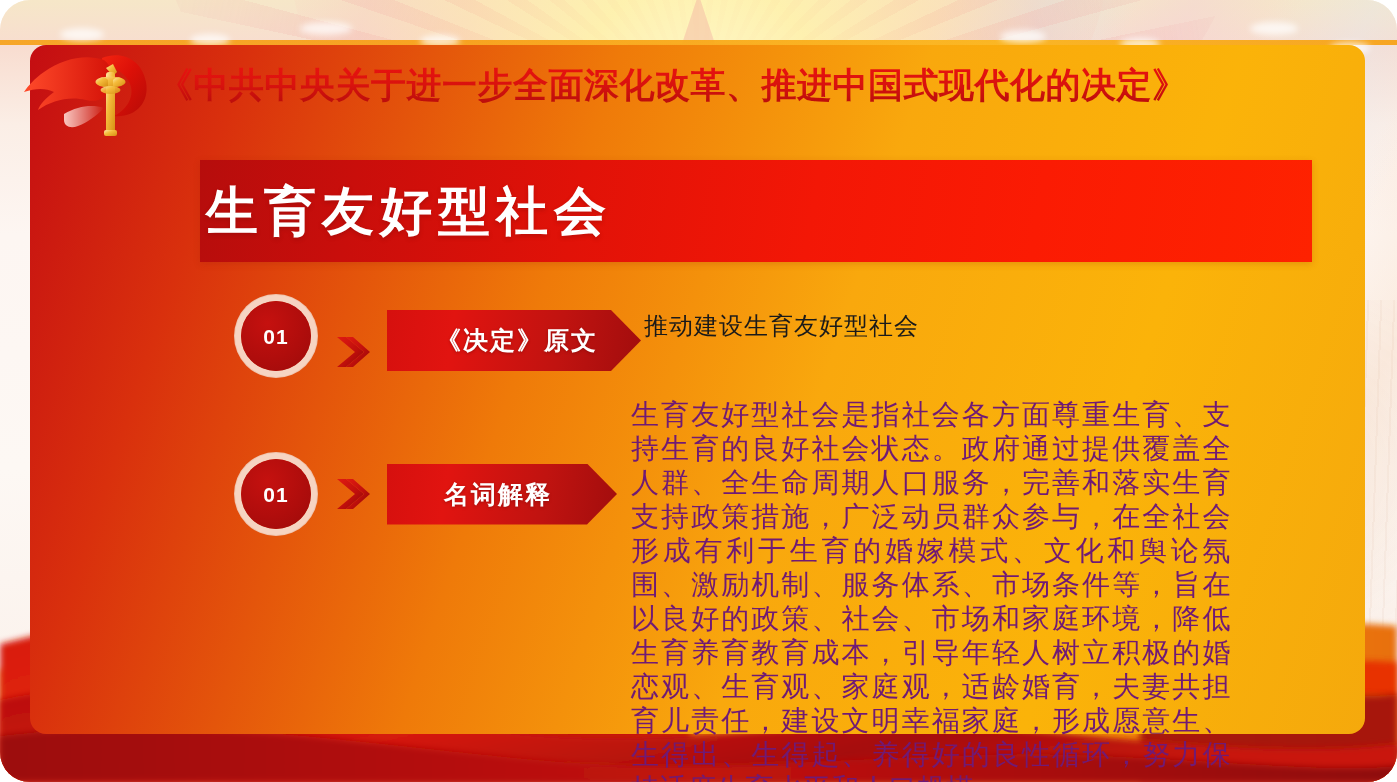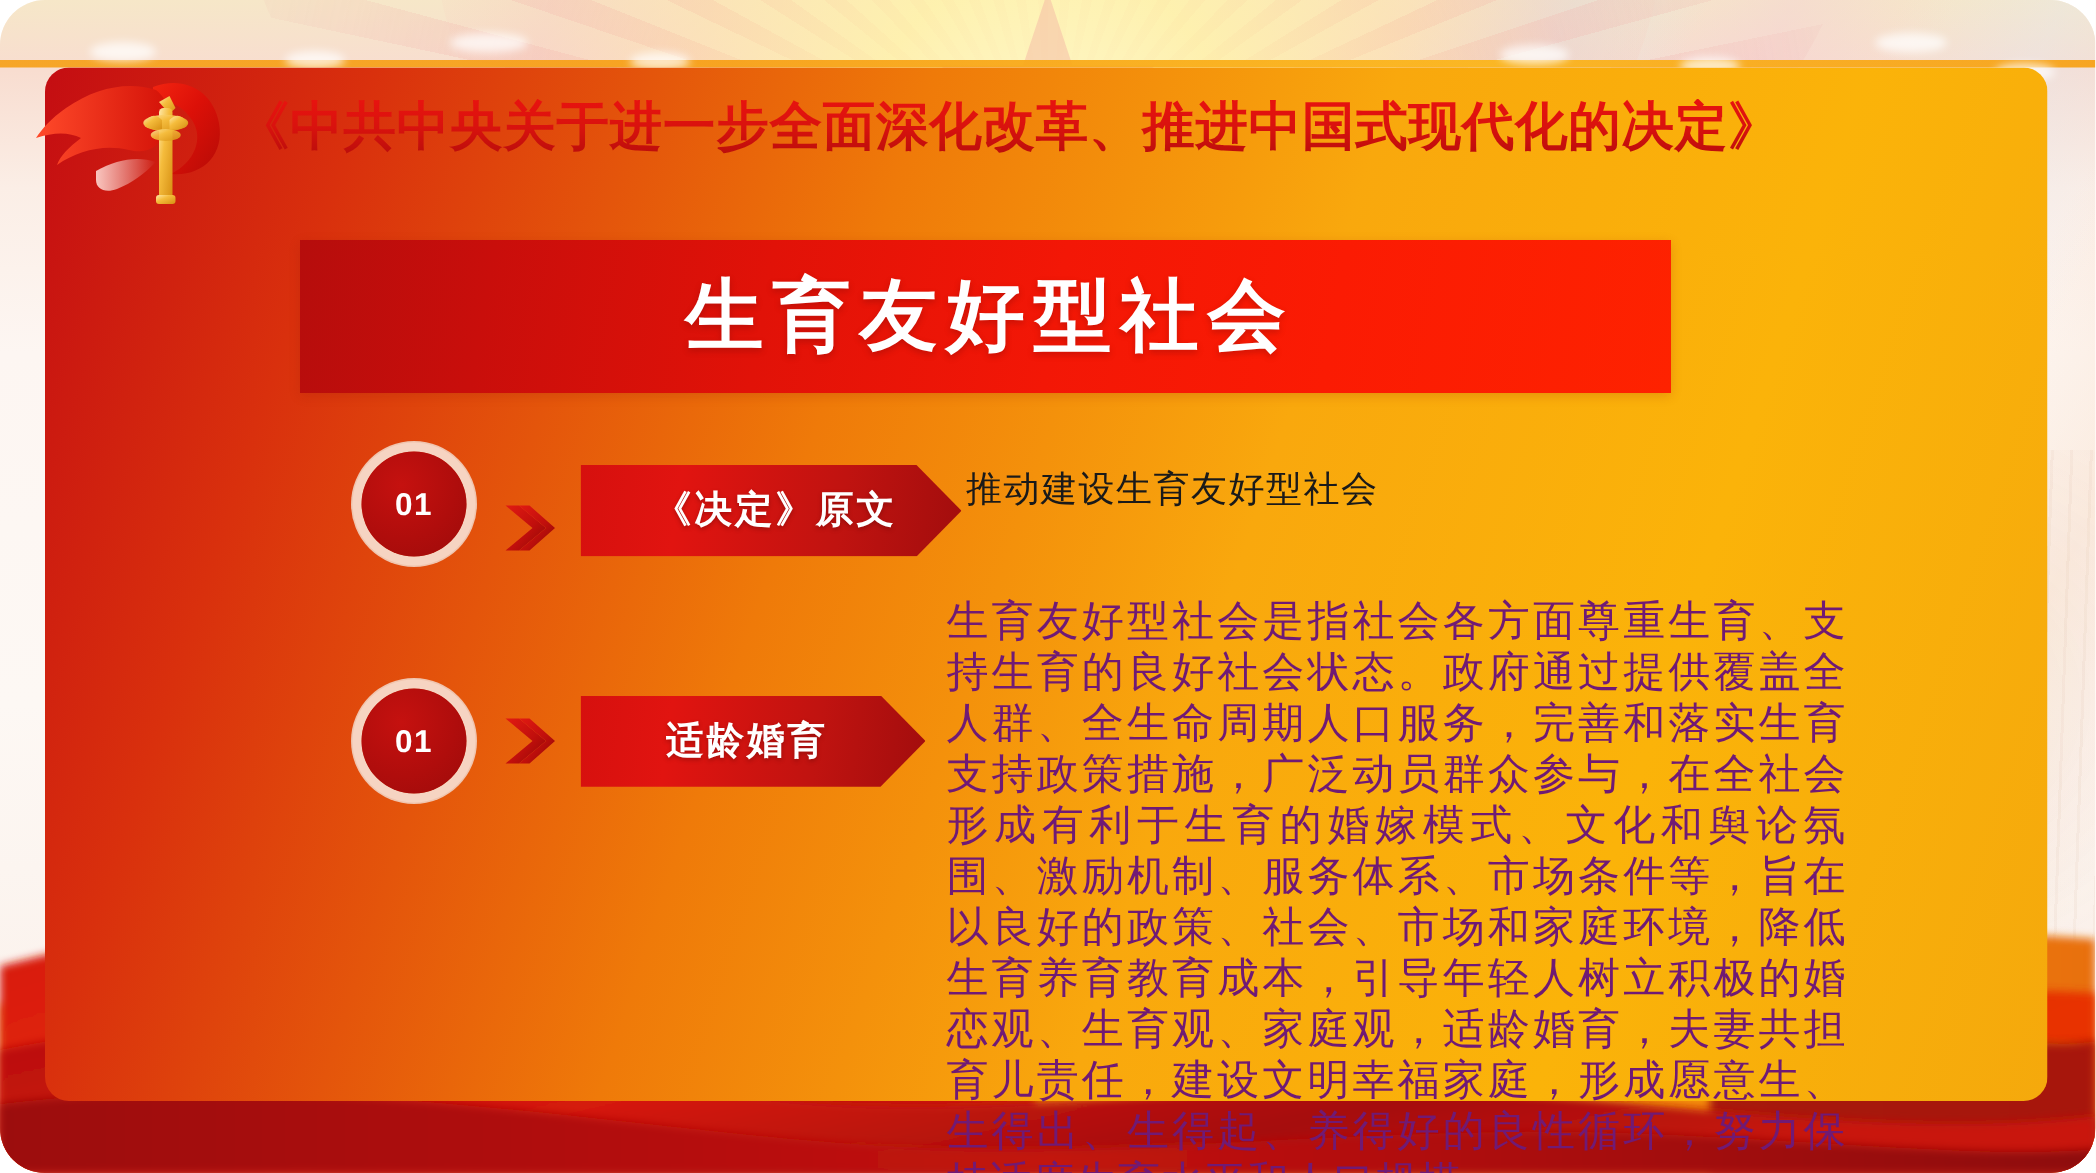--- a/index.html
+++ b/index.html
@@ -193,27 +193,27 @@
     background-clip: text;
     -webkit-text-fill-color: transparent;
     white-space: nowrap;
   }
 
   
   .banner {
     position: absolute;
     left: 200px;
     top: 160px;
-    width: 914px;
+    width: 1112px;
     height: 102px;
     background: linear-gradient(100deg,
       #b60d0c 0%, #c90e0b 14%, #e11208 34%, #f31706 55%, #fb1b03 75%, #fe2200 100%);
     display: flex;
     align-items: center;
-    justify-content: center;
+    justify-content: flex-start;
     box-shadow: 0 2px 7px rgba(140,20,10,.18);
   }
   .banner-text {
     color: #ffffff;
     font-size: 52px;
     font-weight: bold;
     letter-spacing: 6px;
     line-height: 1;
     text-shadow: 0 2px 4px rgba(110,10,5,.30);
     padding-left: 6px;
@@ -448,21 +448,21 @@
     <div class="num-badge">
       <span>01</span>
     </div>
     <div class="chev">
       <svg width="40" height="38" viewBox="0 0 40 38">
         <path d="M4,4 L22,19 L4,34 L13,34 L31,19 L13,4 Z" fill="url(#chG1)"></path>
         <path d="M13,4 L31,19 L13,34 L20,34 L37,19 L20,4 Z" fill="url(#chG1)"></path>
       </svg>
     </div>
     <div class="tag" id="tag-02">
-      <span>适龄婚育</span>
+      <span>名词解释</span>
     </div>
   </div>
 
   <div class="quote-text">推动建设生育友好型社会</div>
 
   <div class="para-text">生育友好型社会是指社会各方面尊重生育、支持生育的良好社会状态。政府通过提供覆盖全人群、全生命周期人口服务，完善和落实生育支持政策措施，广泛动员群众参与，在全社会形成有利于生育的婚嫁模式、文化和舆论氛围、激励机制、服务体系、市场条件等，旨在以良好的政策、社会、市场和家庭环境，降低生育养育教育成本，引导年轻人树立积极的婚恋观、生育观、家庭观，适龄婚育，夫妻共担育儿责任，建设文明幸福家庭，形成愿意生、生得出、生得起、养得好的良性循环，努力保持适度生育水平和人口规模。</div>
 
 </div>
 
 </body></html>

